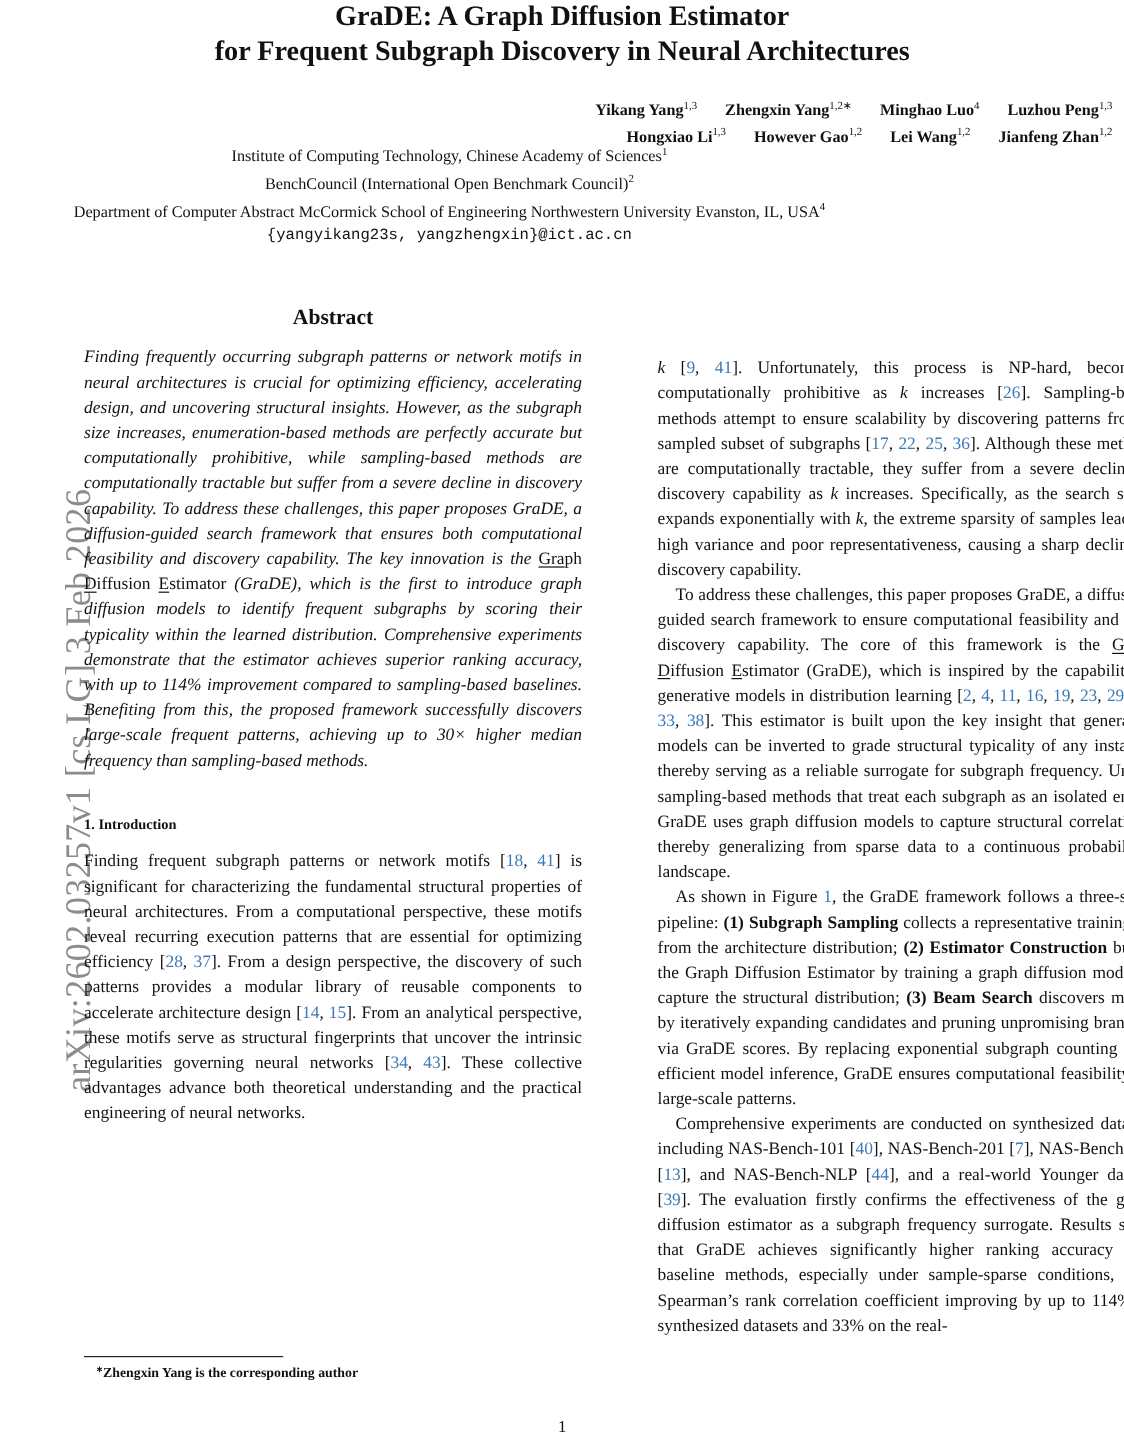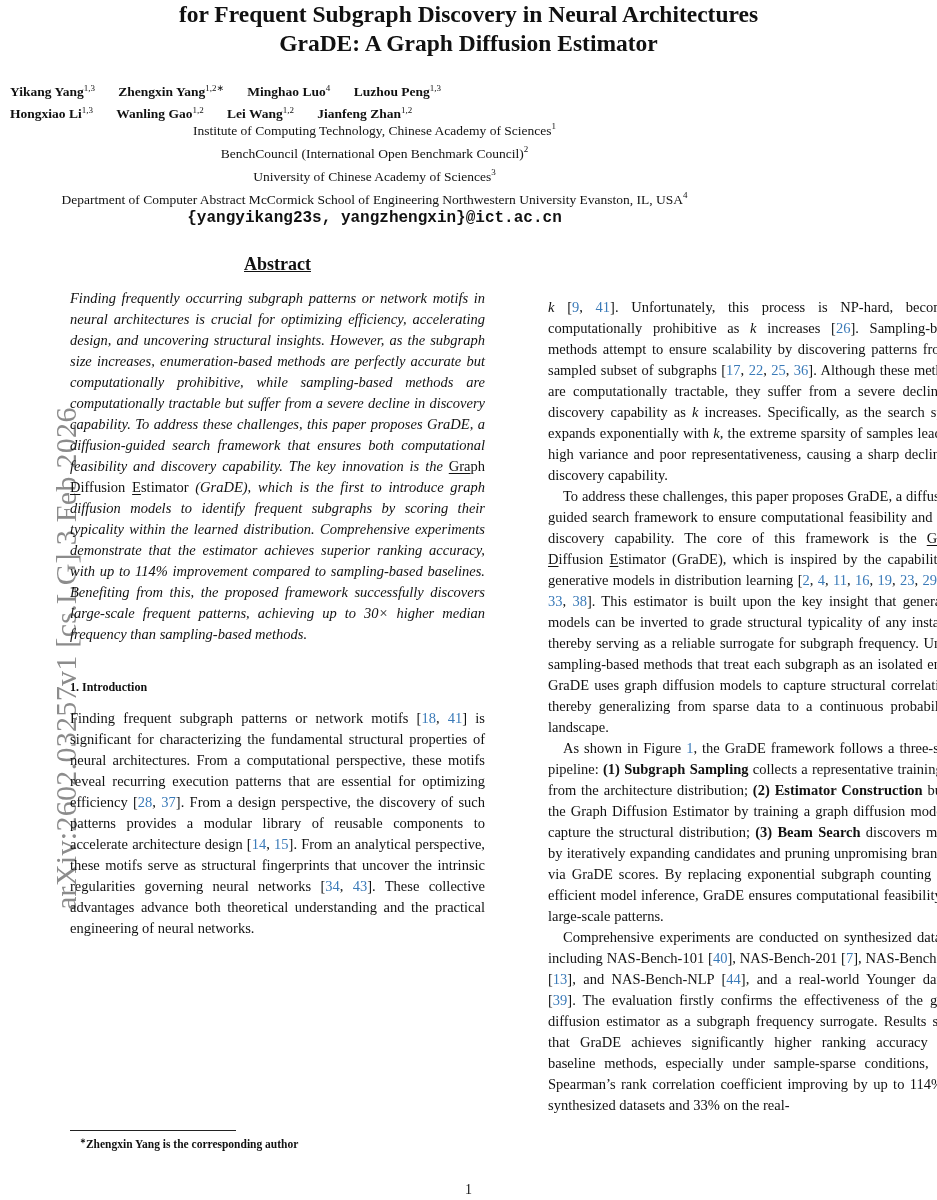--- a/index.html
+++ b/index.html
@@ -1,70 +1,69 @@
 <!DOCTYPE html>
 <html><head>
 <meta charset="utf-8">
 <style>
   html, body { margin:0; padding:0; background:#ffffff; }
   body { width:937px; height:1200px; position:relative; overflow:hidden; color:#111; font-family:"Liberation Serif", serif; }
   .title { position:absolute; left:0; width:937px; top:0; text-align:center; font-weight:bold; font-size:23.5px; line-height:29px; }
   .title .l1 { display:block; }
-  .authors { position:absolute; left:0; width:937px; top:78px; text-align:left; font-weight:bold; font-size:13.5px; line-height:19px; }
+  .authors { position:absolute; left:0; width:937px; top:78px; text-align:right; font-weight:bold; font-size:13.5px; line-height:19px; }
   .authors span.a { margin:0 10px; }
   .authors sup { font-weight:normal; font-size:9px; }
   .affil { position:absolute; left:0; width:749px; top:117px; text-align:center; font-size:13.5px; line-height:19.5px; }
   .affil sup { font-size:9px; }
-  .email { font-family:"Liberation Mono", monospace; font-size:16px;font-weight:bold; }
+  .email { font-family:"Liberation Mono", monospace; font-size:13px; }
   .arxiv { position:absolute; left:6px; top:250px; width:40px; height:660px; }
   .arxiv span { position:absolute; left:40px; top:660px; transform-origin:0 0; transform:rotate(-90deg); white-space:nowrap; font-size:30px; color:#8c8c8c; font-family:"Liberation Serif", serif; letter-spacing:0.3px; width:660px; display:block; line-height:40px; }
   .col { position:absolute; width:415px; font-size:14.5px; line-height:21px; text-align:justify; }
   .col-left { left:70px; top:252px; }
   .col-right { left:548px; top:254px;margin-top:43px; }
-  h2.abs { margin:0 0 12px 0; font-size:18px; text-align:center; font-weight:bold; line-height:24px;text-decoration:underline; }
+  h2.abs { margin:0 0 12px 0; font-size:18px; text-align:center; font-weight:bold; line-height:24px; }
   p { margin:0; }
   .abstract { font-style:italic; }
   .abstract .up { font-style:normal; text-decoration:underline; text-decoration-thickness:1px; text-underline-offset:2px; }
   .abstract .upn { font-style:normal; }
   h2.sec { margin:30px 0 9px 0; font-size:12px; font-weight:bold; line-height:24px; }
   .indent { text-indent:15px; }
   .cite { color:#3a7ab8; }
   .u { text-decoration:underline; text-underline-offset:2px; }
   .fnrule { position:absolute; left:70px; top:1130px; width:166px; border-top:1px solid #222; }
   .footnote { position:absolute; left:80px; top:1134px; font-size:11.5px; line-height:15px;font-weight:bold; }
   .footnote sup { font-size:7px; }
   .pagenum { position:absolute; left:0; width:937px; top:1182px; text-align:center; font-size:14px; }
 </style>
 </head>
 <body>
 
 <div class="title">
+  <span class="l1">GraDE: A Graph Diffusion Estimator</span>
   <span class="l1">for Frequent Subgraph Discovery in Neural Architectures</span>
-  <span class="l1">GraDE: A Graph Diffusion Estimator</span>
 </div>
 
 <div class="authors">
   <div>
     <span class="a"><span>Yikang Yang</span><sup>1,3</sup></span>
     <span class="a"><span>Zhengxin Yang</span><sup>1,2∗</sup></span>
     <span class="a"><span>Minghao Luo</span><sup>4</sup></span>
     <span class="a"><span>Luzhou Peng</span><sup>1,3</sup></span>
   </div>
   <div>
     <span class="a"><span>Hongxiao Li</span><sup>1,3</sup></span>
-    <span class="a"><span>Wanling Gao</span><sup>1,2</sup></span>
+    <span class="a"><span>However Gao</span><sup>1,2</sup></span>
     <span class="a"><span>Lei Wang</span><sup>1,2</sup></span>
     <span class="a"><span>Jianfeng Zhan</span><sup>1,2</sup></span>
   </div>
 </div>
 
 <div class="affil">
   <div><span>Institute of Computing Technology, Chinese Academy of Sciences</span><sup>1</sup></div>
   <div><span>BenchCouncil (International Open Benchmark Council)</span><sup>2</sup></div>
-  <div><span>University of Chinese Academy of Sciences</span><sup>3</sup></div>
   <div><span>Department of Computer Abstract McCormick School of Engineering Northwestern University Evanston, IL, USA</span><sup>4</sup></div>
   <div class="email">{yangyikang23s, yangzhengxin}@ict.ac.cn</div>
 </div>
 
 <div class="arxiv">
   <span>arXiv:2602.03257v1  [cs.LG]  3 Feb 2026</span>
 </div>
 
 <div class="col col-left">
   <h2 class="abs">Abstract</h2>

